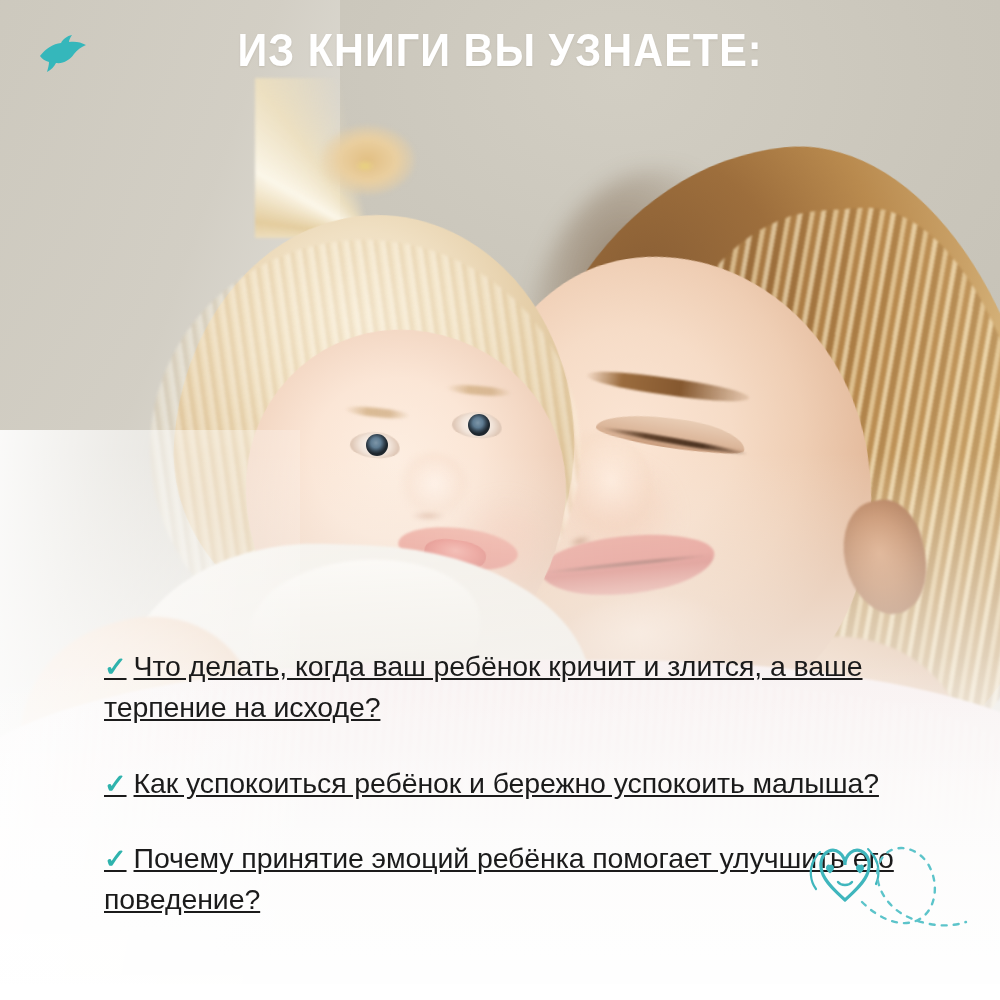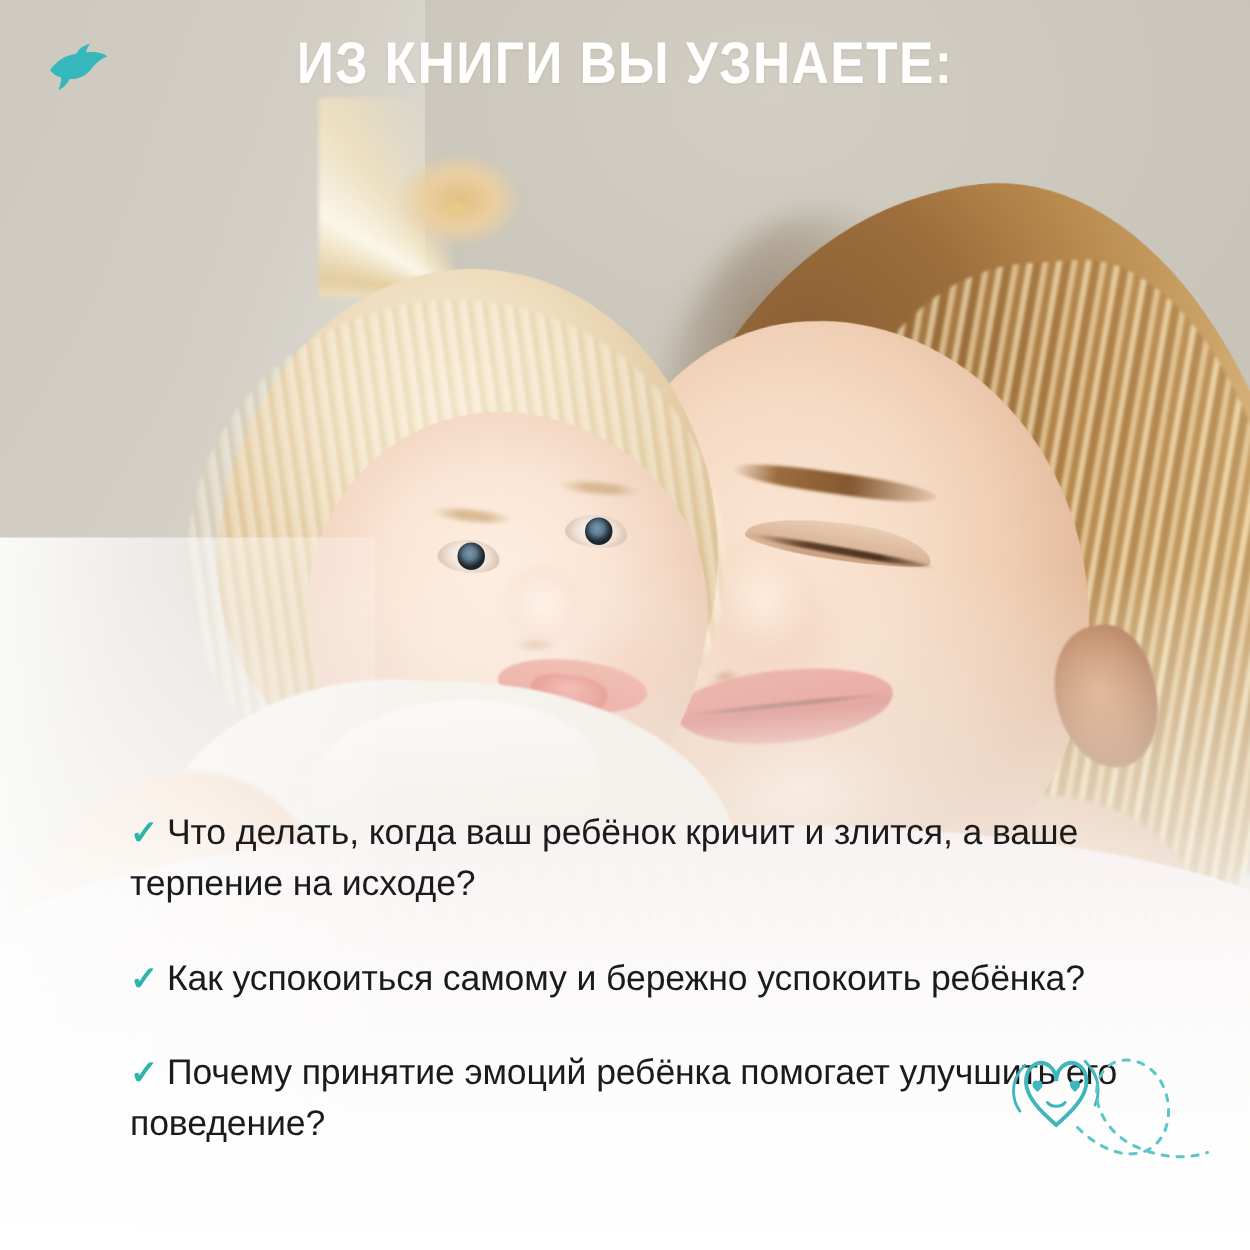--- a/index.html
+++ b/index.html
@@ -417,20 +417,21 @@
   .bullet {
     position: relative;
     color: #1b1b1b;
     font-family: "Liberation Sans", sans-serif;
     font-size: 28.5px;
     line-height: 1.45;
     font-weight: 400;
     margin-bottom: 34px;
     letter-spacing: -0.1px;
     text-indent: 0;
+    text-decoration: underline;
   }
   .bullet:last-child { margin-bottom: 0; }
   .check {
     color: #2fb3ad;
     font-weight: 700;
     font-size: 27px;
     margin-right: 7px;
   }
 
   
@@ -507,21 +508,21 @@
 
   <div class="headline">ИЗ КНИГИ ВЫ УЗНАЕТЕ:</div>
 
   <div class="bullets">
 
     <div class="bullet">
       <span class="check">✓</span><span>Что делать, когда ваш ребёнок кричит и злится, а ваше терпение на исходе?</span>
     </div>
 
     <div class="bullet">
-      <span class="check">✓</span><span>Как успокоиться самому и бережно успокоить ребёнка?</span>
+      <span class="check">✓</span><span>Как успокоиться ребёнок и бережно успокоить малыша?</span>
     </div>
 
     <div class="bullet">
       <span class="check">✓</span><span>Почему принятие эмоций ребёнка помогает улучшить его поведение?</span>
     </div>
 
   </div>
 
   <div class="doodle">
     <svg viewBox="0 0 202 140" width="202" height="140" aria-hidden="true">

